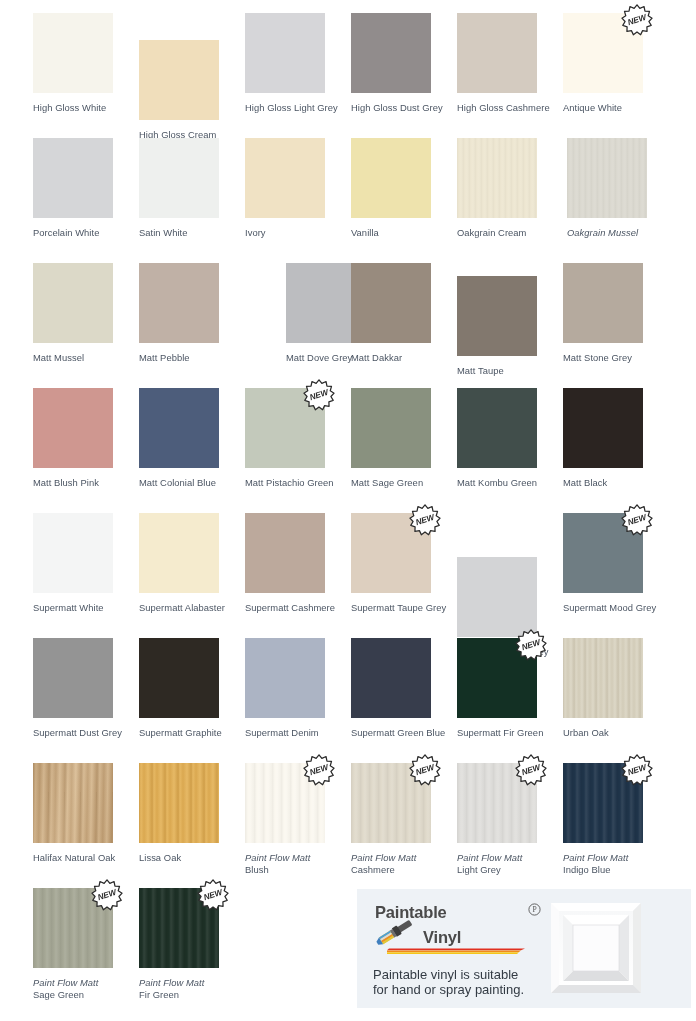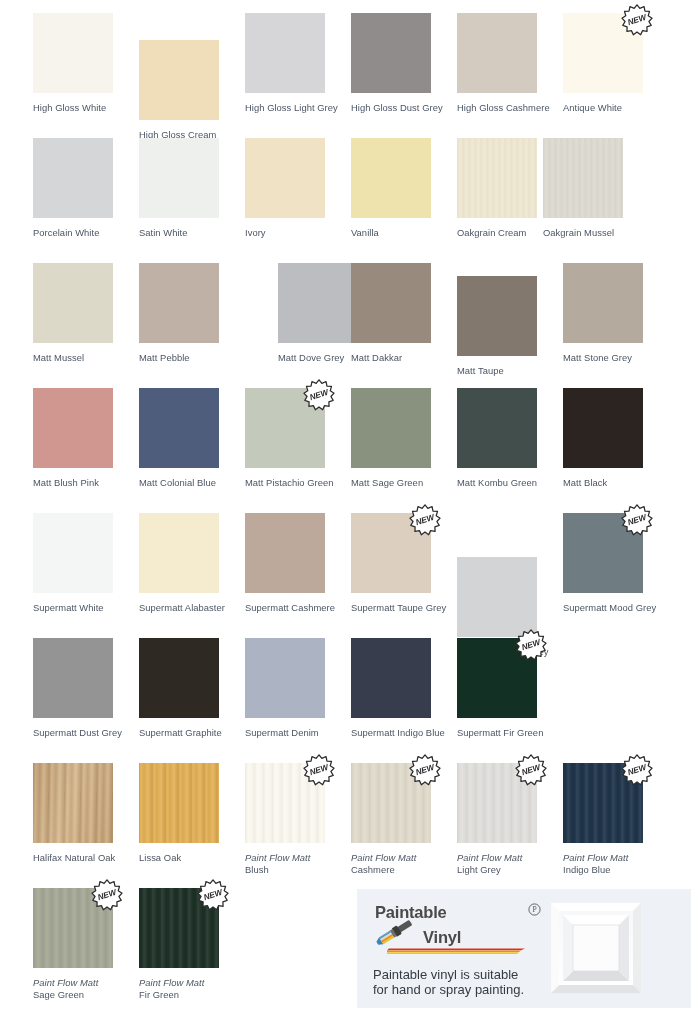--- a/index.html
+++ b/index.html
@@ -181,39 +181,39 @@
         <div class="sw" style="background: linear-gradient(rgb(238, 227, 173), rgb(238, 227, 173));"></div>
       </div>
       <div class="label">Vanilla</div>
     </div>
     <div class="cell" style="left: 457px; top: 138px;">
       <div class="sw-wrap">
         <div class="sw" style="background: repeating-linear-gradient(90deg, rgba(0, 0, 0, 0.035) 0px, rgba(0, 0, 0, 0) 2px, rgba(255, 255, 255, 0.05) 4px, rgba(0, 0, 0, 0.02) 6px), linear-gradient(rgb(238, 231, 210), rgb(238, 231, 210));"></div>
       </div>
       <div class="label">Oakgrain Cream</div>
     </div>
-    <div class="cell" style="left: 543px; top: 138px;">
+    <div class="cell" style="left: 567px; top: 138px; font-style: italic;">
       <div class="sw-wrap">
         <div class="sw" style="background: repeating-linear-gradient(90deg, rgba(0, 0, 0, 0.035) 0px, rgba(0, 0, 0, 0) 2px, rgba(255, 255, 255, 0.05) 4px, rgba(0, 0, 0, 0.02) 6px), linear-gradient(rgb(220, 218, 209), rgb(220, 218, 209));"></div>
       </div>
       <div class="label">Oakgrain Mussel</div>
     </div>
     <div class="cell" style="left: 33px; top: 263px;">
       <div class="sw-wrap">
         <div class="sw" style="background: linear-gradient(rgb(220, 217, 200), rgb(220, 217, 200));"></div>
       </div>
       <div class="label">Matt Mussel</div>
     </div>
     <div class="cell" style="left: 139px; top: 263px;">
       <div class="sw-wrap">
         <div class="sw" style="background: linear-gradient(rgb(192, 177, 166), rgb(192, 177, 166));"></div>
       </div>
       <div class="label">Matt Pebble</div>
     </div>
-    <div class="cell" style="left: 250px; top: 263px; padding-left: 28px;">
+    <div class="cell" style="left: 258px; top: 263px; padding-left: 28px;">
       <div class="sw-wrap">
         <div class="sw" style="background: linear-gradient(rgb(188, 189, 192), rgb(188, 189, 192));"></div>
       </div>
       <div class="label">Matt Dove Grey</div>
     </div>
     <div class="cell" style="left: 351px; top: 263px;">
       <div class="sw-wrap">
         <div class="sw" style="background: linear-gradient(rgb(152, 139, 126), rgb(152, 139, 126));"></div>
       </div>
       <div class="label">Matt Dakkar</div>
@@ -335,33 +335,39 @@
     <div class="cell" style="left: 245px; top: 638px;">
       <div class="sw-wrap">
         <div class="sw" style="background: linear-gradient(rgb(172, 180, 196), rgb(172, 180, 196));"></div>
       </div>
       <div class="label">Supermatt Denim</div>
     </div>
     <div class="cell" style="left: 351px; top: 638px;">
       <div class="sw-wrap">
         <div class="sw" style="background: linear-gradient(rgb(55, 61, 76), rgb(55, 61, 76));"></div>
       </div>
-      <div class="label">Supermatt Indigo Blue</div>
+      <div class="label">Supermatt Green Blue</div>
     </div>
     <div class="cell" style="left: 457px; top: 638px;">
       <div class="sw-wrap">
         <div class="sw" style="background: linear-gradient(rgb(19, 48, 36), rgb(19, 48, 36));"></div>
         <span class="badge">
           <svg viewBox="0 0 36 36" xmlns="http://www.w3.org/2000/svg">
             <polygon points="18.00,2.80 20.87,6.35 25.06,4.54 25.96,9.02 30.51,9.37 29.22,13.74 33.09,16.17 29.91,19.45 32.21,23.39 27.88,24.82 28.08,29.38 23.58,28.63 21.64,32.76 18.00,30.00 14.36,32.76 12.42,28.63 7.92,29.38 8.12,24.82 3.79,23.39 6.09,19.45 2.91,16.17 6.78,13.74 5.49,9.37 10.04,9.02 10.94,4.54 15.13,6.35" fill="#ffffff" stroke="#2b2b2b" stroke-width="1.25" stroke-linejoin="round"></polygon>
             <text x="18" y="20.4" text-anchor="middle" font-family="Liberation Sans, sans-serif" font-size="8.2" font-style="italic" font-weight="bold" fill="#2b2b2b" transform="rotate(-18 18 18)">NEW</text>
           </svg>
         </span>
       </div>
       <div class="label">Supermatt Fir Green</div>
+    </div>
+    <div class="cell" style="left: 563px; top: 638px;">
+      <div class="sw-wrap">
+        <div class="sw" style="background: repeating-linear-gradient(90deg, rgba(120, 105, 80, 0.16) 0px, rgba(255, 255, 255, 0.1) 2px, rgba(120, 105, 80, 0.06) 5px, rgba(255, 255, 255, 0.12) 8px, rgba(120, 105, 80, 0.13) 11px), linear-gradient(rgb(216, 210, 191), rgb(216, 210, 191));"></div>
+      </div>
+      <div class="label">Urban Oak</div>
     </div>
     <div class="cell" style="left: 33px; top: 763px;">
       <div class="sw-wrap">
         <div class="sw" style="background: repeating-linear-gradient(91deg, rgba(120, 88, 50, 0.26) 0px, rgba(255, 238, 208, 0.2) 3px, rgba(120, 88, 50, 0.1) 7px, rgba(255, 238, 208, 0.26) 11px, rgba(130, 95, 55, 0.22) 16px), linear-gradient(100deg, rgba(150, 112, 66, 0.28) 0%, rgba(255, 236, 205, 0.12) 45%, rgba(160, 120, 72, 0.3) 100%), linear-gradient(rgb(203, 171, 130), rgb(203, 171, 130));"></div>
       </div>
       <div class="label">Halifax Natural Oak</div>
     </div>
     <div class="cell" style="left: 139px; top: 763px;">
       <div class="sw-wrap">
         <div class="sw" style="background: repeating-linear-gradient(90deg, rgba(140, 92, 22, 0.22) 0px, rgba(255, 225, 160, 0.18) 2px, rgba(150, 100, 28, 0.08) 5px, rgba(255, 228, 168, 0.2) 9px, rgba(140, 92, 22, 0.18) 13px), linear-gradient(rgb(224, 174, 85), rgb(224, 174, 85));"></div>

